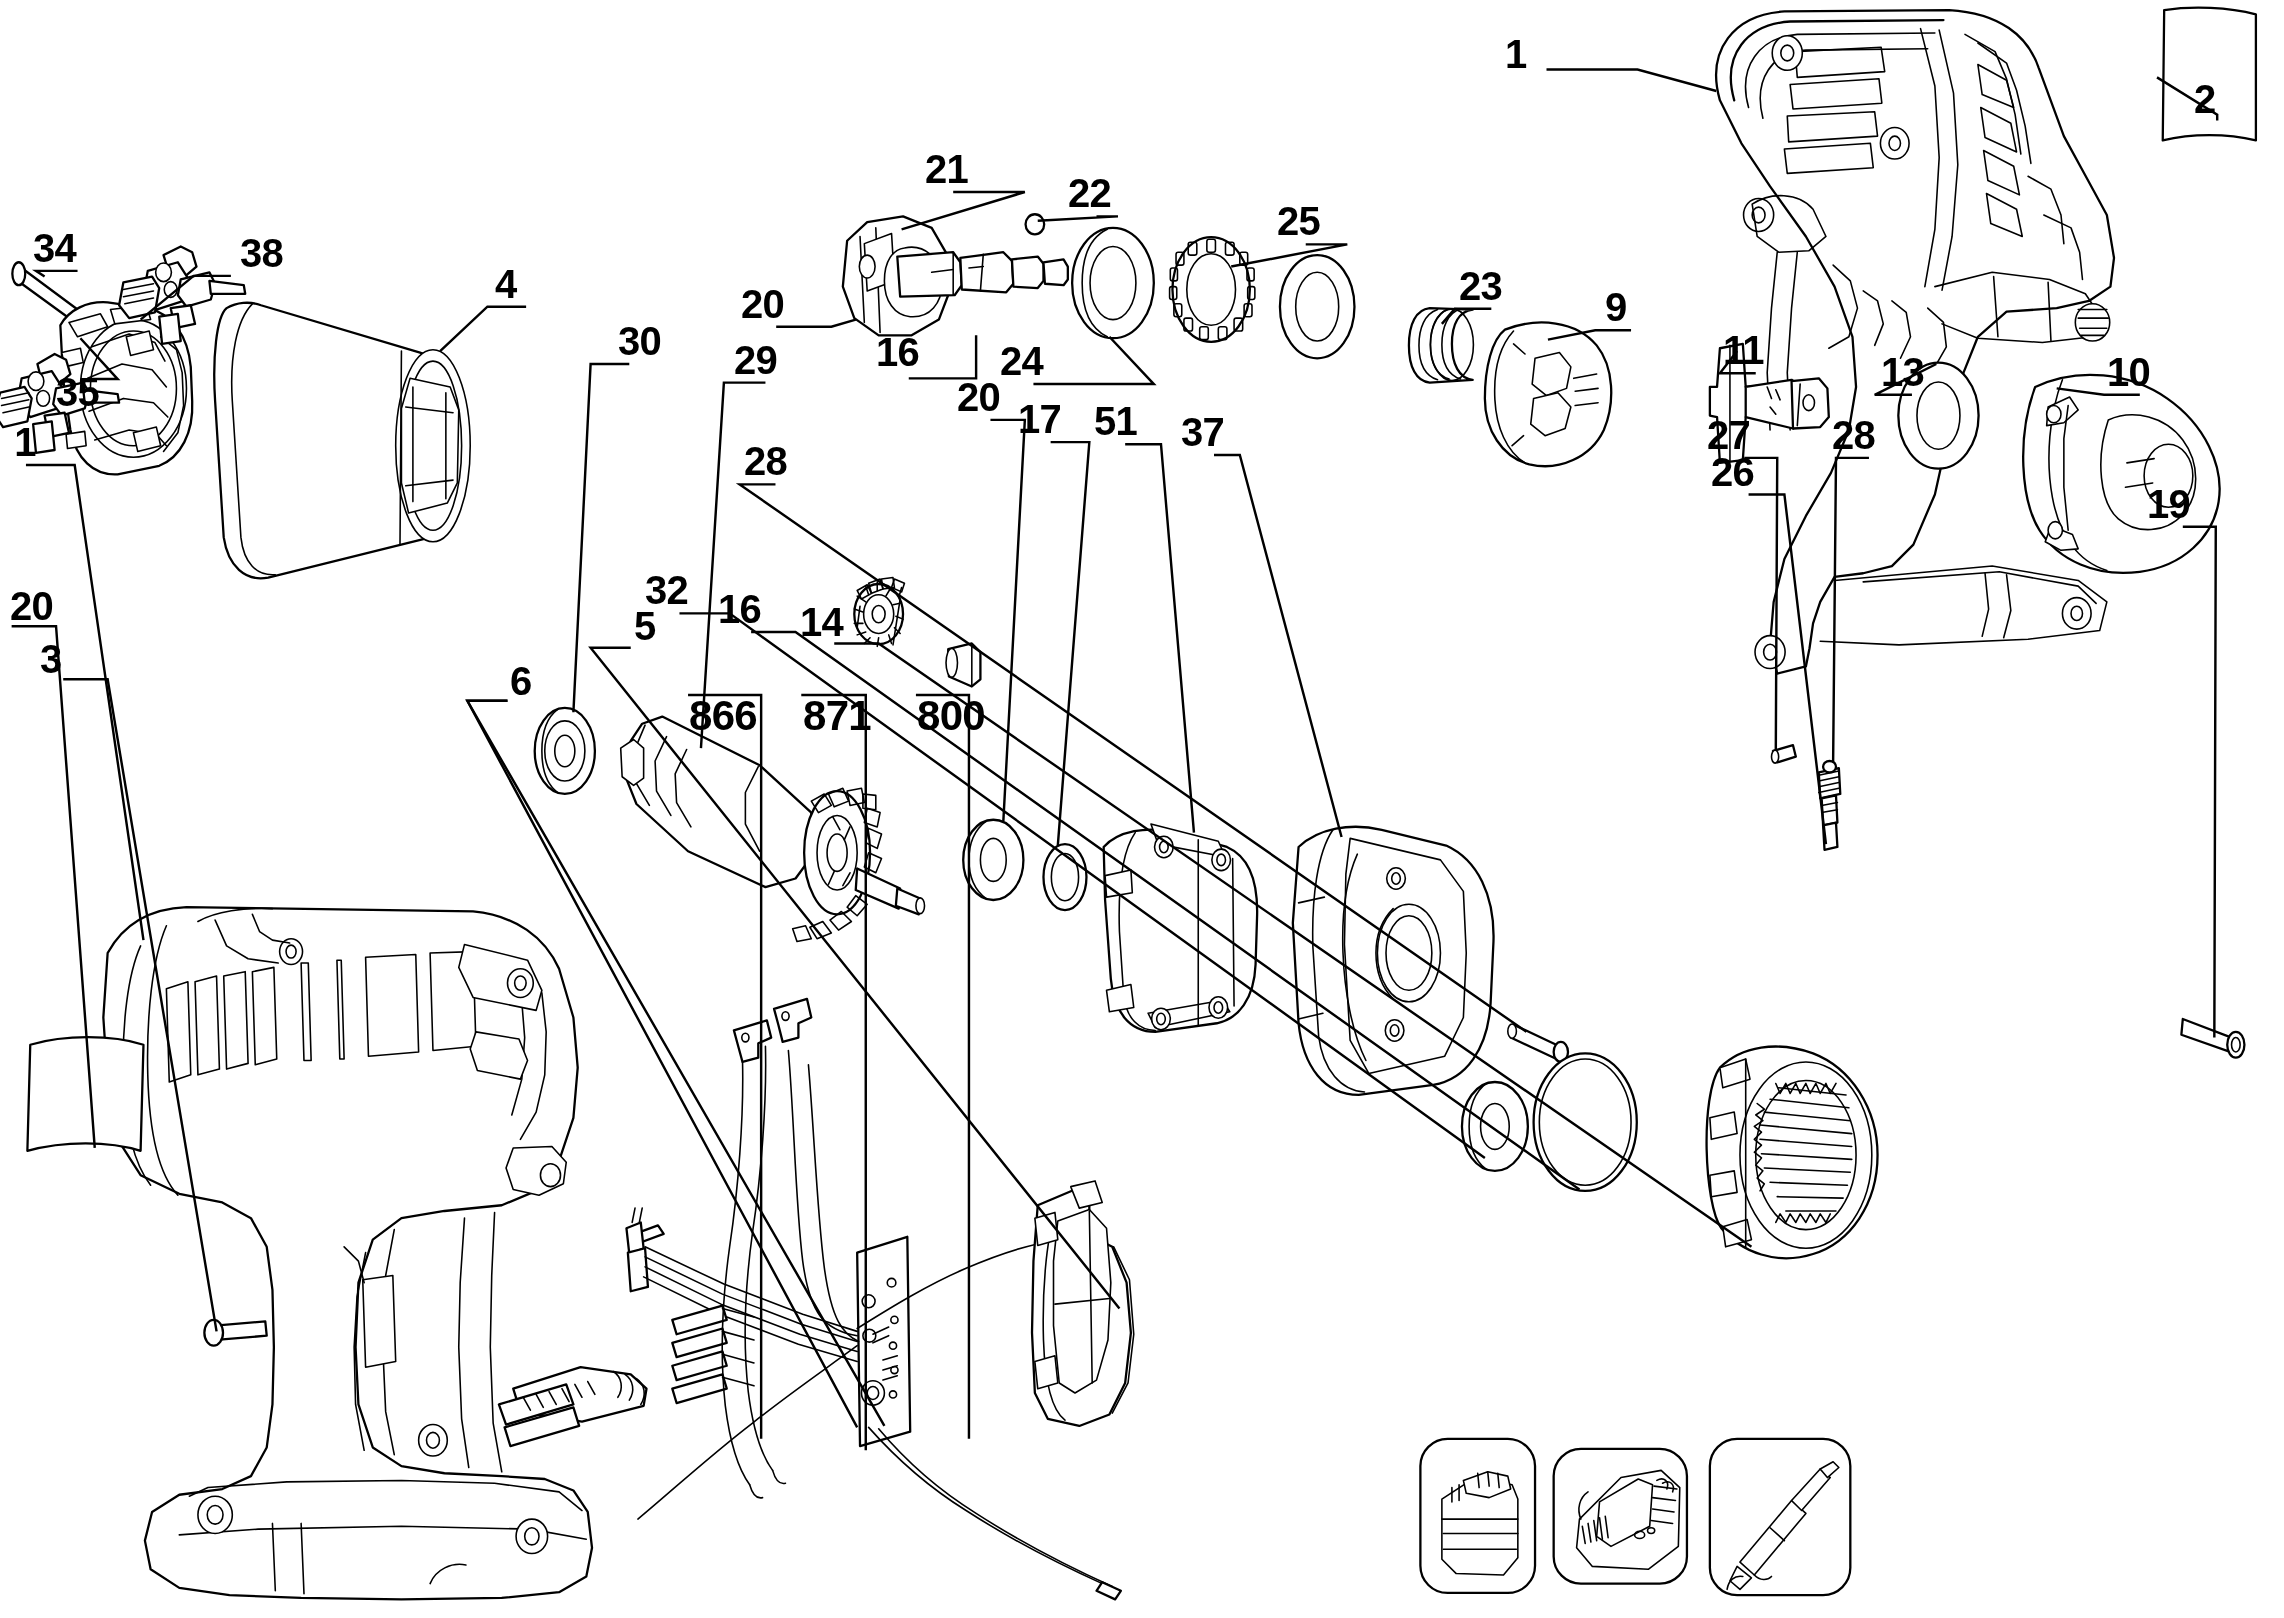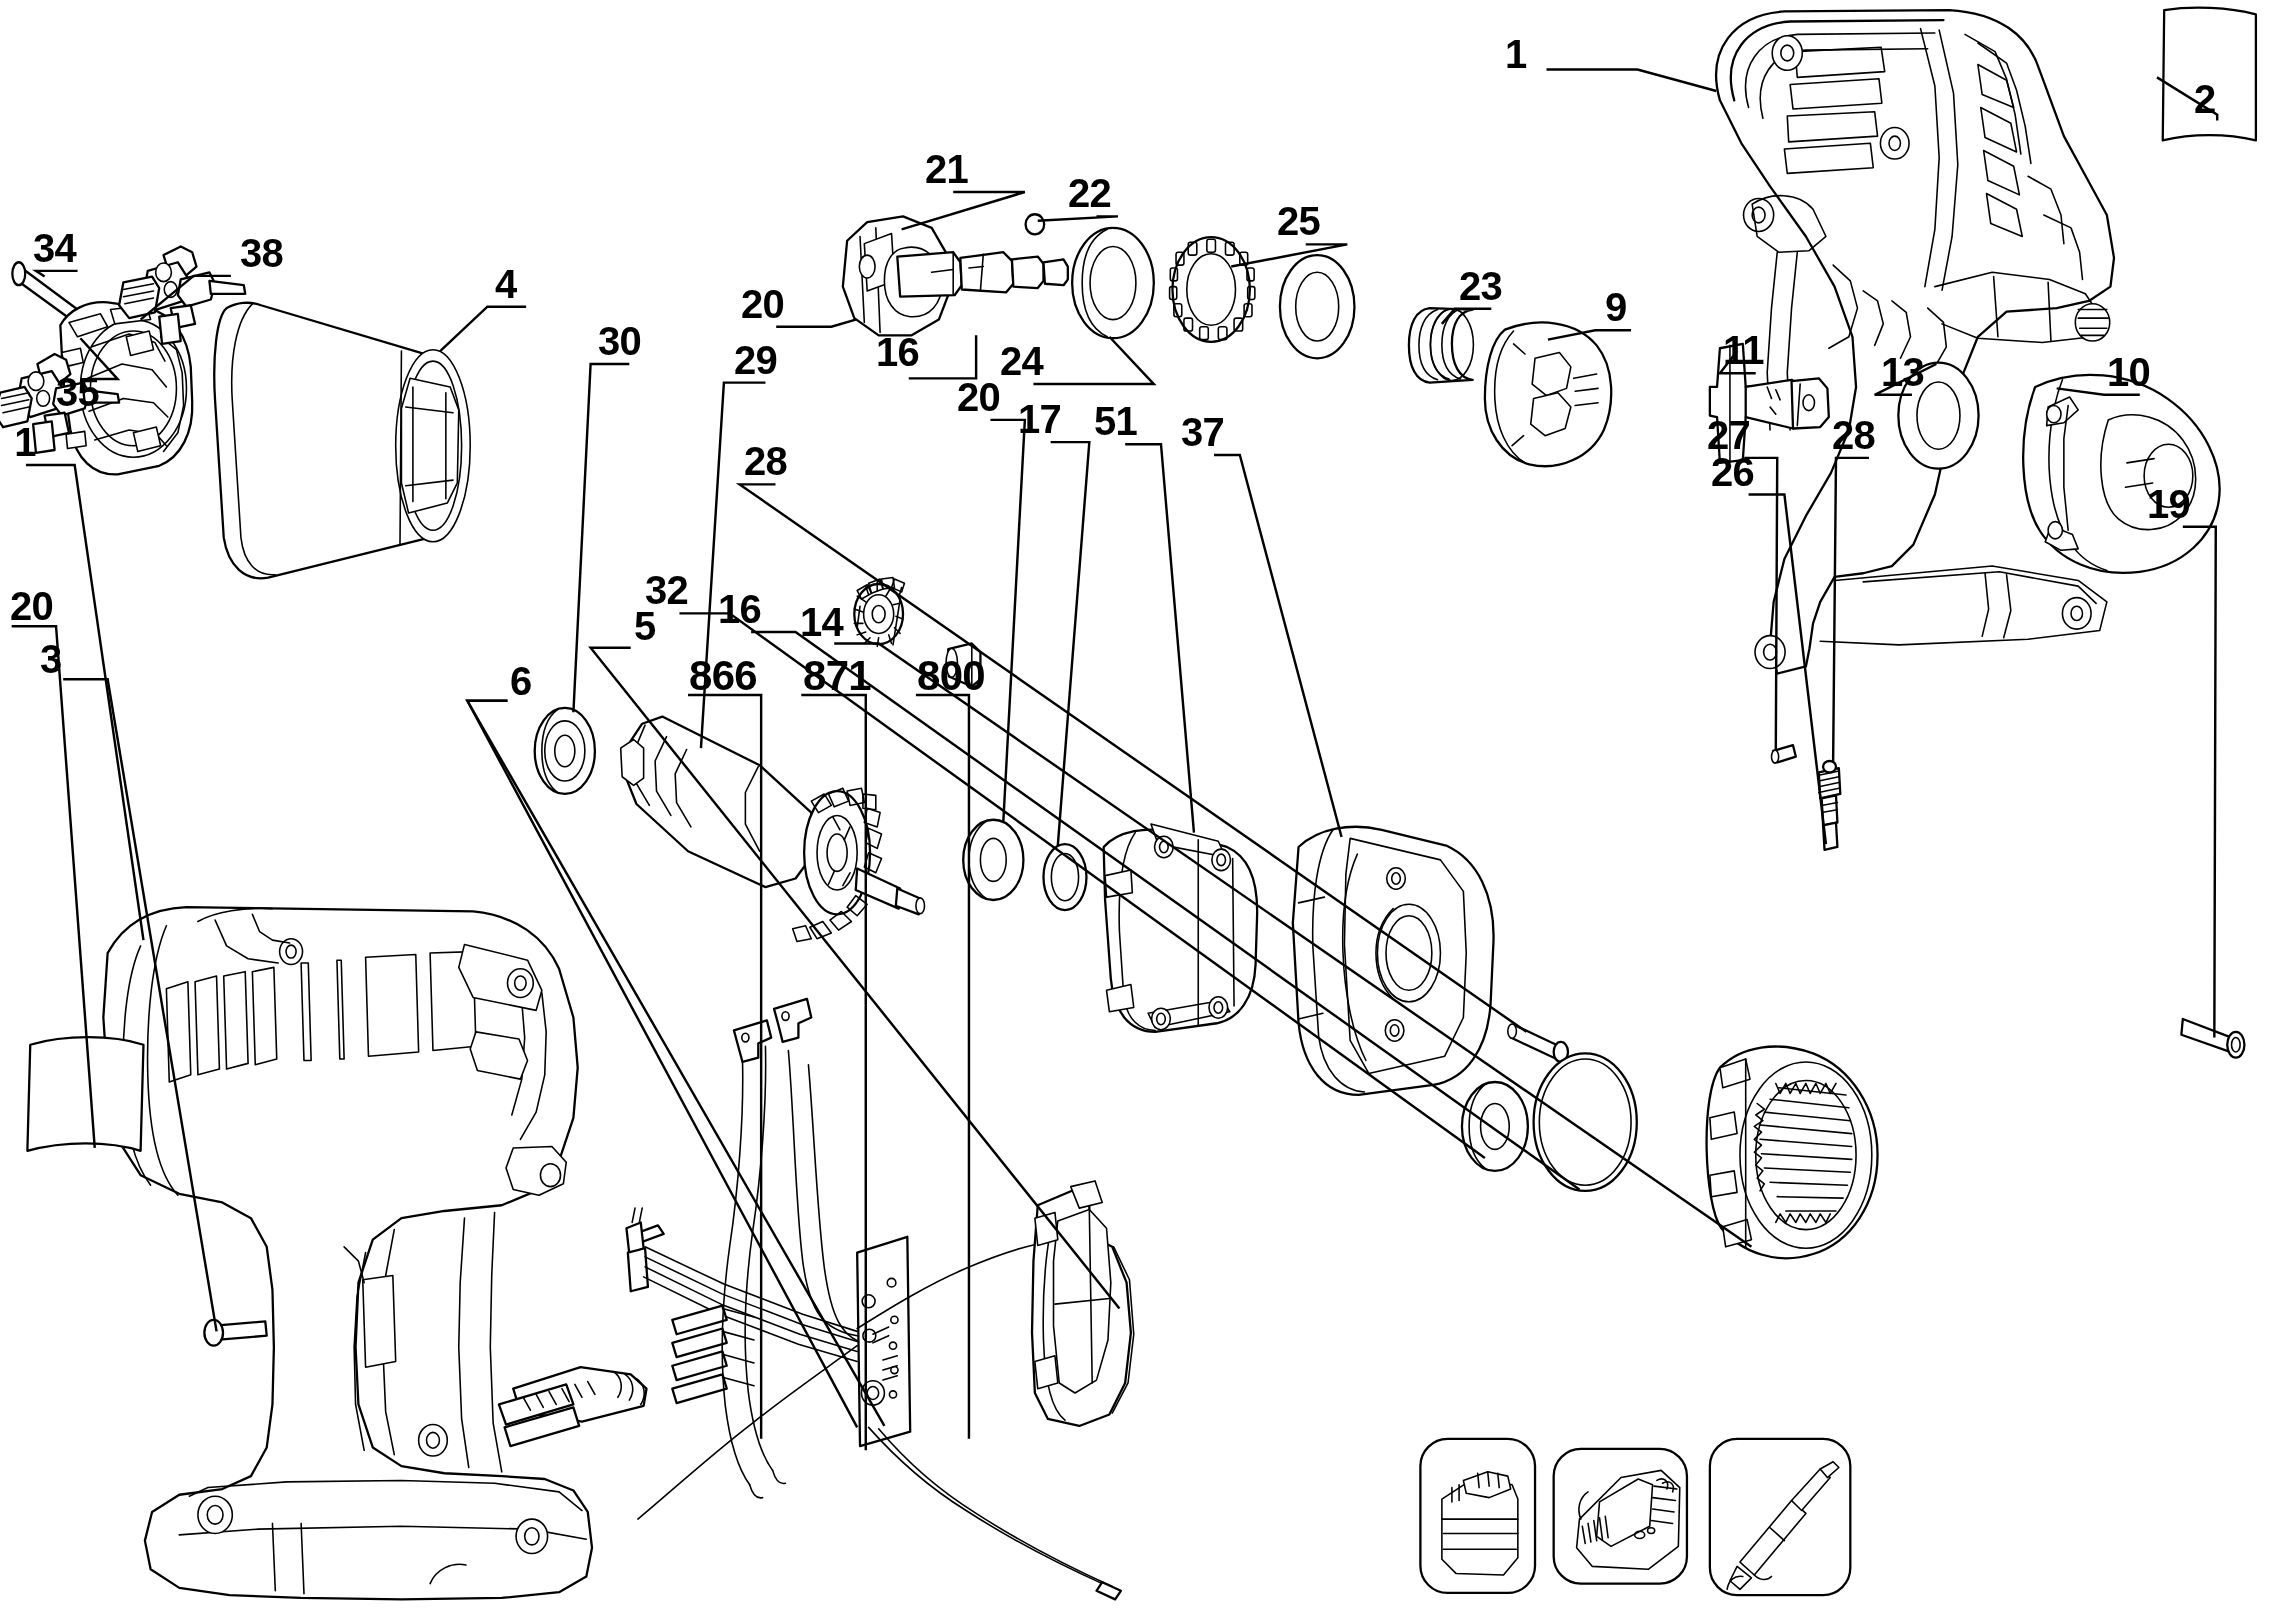--- a/index.html
+++ b/index.html
@@ -15,21 +15,21 @@
     position:absolute;
     font-family:"Liberation Sans", sans-serif;
     font-weight:bold;
     font-size:40px;
     color:#000;
     letter-spacing:-0.7px;
     line-height:1;
     white-space:nowrap;
     user-select:none;
   }
-  .callout.big{font-size:42px;}
+  .callout.big{font-size:42px;margin-top:40px;}
   
 </style>
 </head>
 <body>
 
 <div id="page">
 
   <svg id="svgroot" viewBox="0 0 3187 2258" xmlns="http://www.w3.org/2000/svg">
     <defs>
       <style>
@@ -744,21 +744,21 @@
   <div class="callout" style="left:1068px;top:173px">22</div>
   <div class="callout" style="left:1277px;top:201px">25</div>
   <div class="callout" style="left:33px;top:228px">34</div>
   <div class="callout" style="left:240px;top:233px">38</div>
   <div class="callout" style="left:1459px;top:266px">23</div>
   <div class="callout" style="left:741px;top:284px">20</div>
   <div class="callout" style="left:1605px;top:287px">9</div>
   <div class="callout" style="left:495px;top:264px">4</div>
   <div class="callout" style="left:876px;top:332px">16</div>
   <div class="callout" style="left:1000px;top:341px">24</div>
-  <div class="callout" style="left:598px;top:321px">30</div>
+  <div class="callout" style="left:618px;top:321px">30</div>
   <div class="callout" style="left:1723px;top:330px">11</div>
   <div class="callout" style="left:1881px;top:352px">13</div>
   <div class="callout" style="left:2107px;top:352px">10</div>
   <div class="callout" style="left:734px;top:340px">29</div>
   <div class="callout" style="left:56px;top:372px">35</div>
   <div class="callout" style="left:957px;top:377px">20</div>
   <div class="callout" style="left:1018px;top:399px">17</div>
   <div class="callout" style="left:1094px;top:401px">51</div>
   <div class="callout" style="left:1707px;top:415px">27</div>
   <div class="callout" style="left:1181px;top:412px">37</div>

